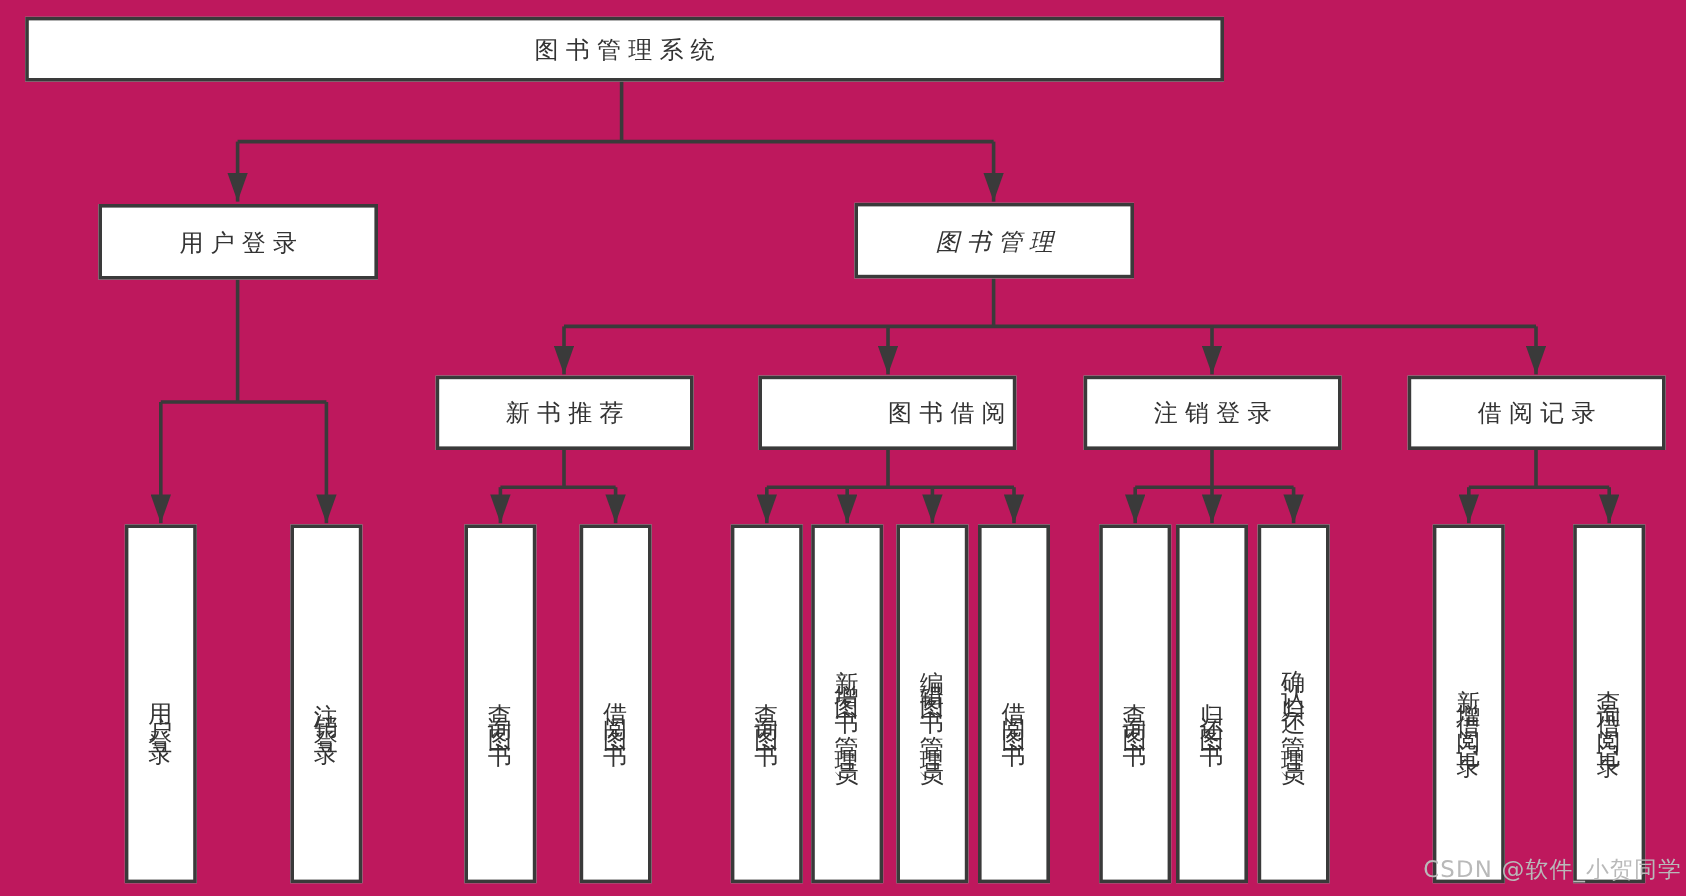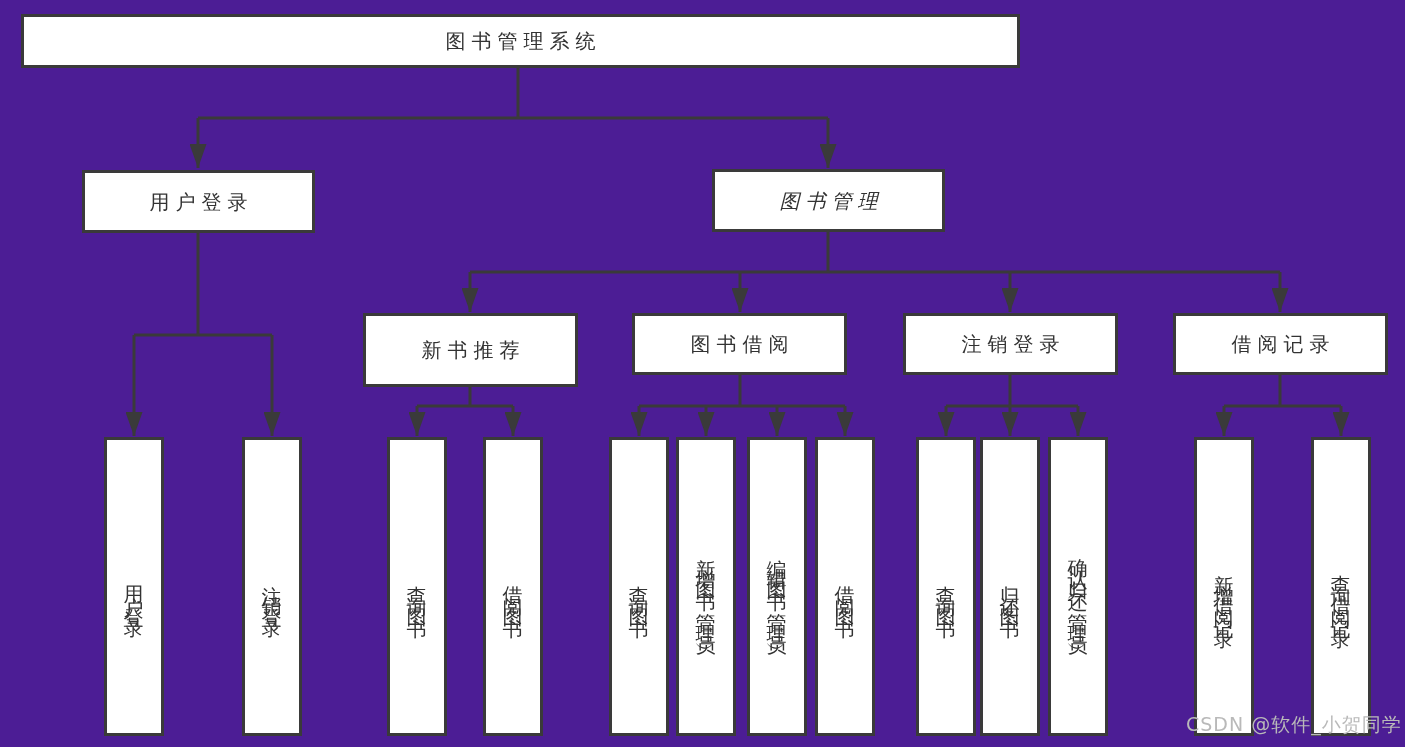--- a/index.html
+++ b/index.html
@@ -8,21 +8,21 @@
     background: #ffffff;
     width: 1405px;
     height: 747px;
     overflow: hidden;
     font-family: "DejaVu Sans", sans-serif;
   }
   #stage {
     position: relative;
     width: 1405px;
     height: 747px;
-    background: #4c1d95;
+    background: #be185d;
   }
   #connectors {
     position: absolute;
     left: 0; top: 0;
     width: 1405px; height: 747px;
     pointer-events: none;
   }
   .hbox {
     position: absolute;
     box-sizing: border-box;
@@ -122,24 +122,24 @@
     <span class="lbl">图书管理系统</span>
   </div>
 
   <div class="hbox" style="left:82px; top:170px; width:233px; height:63px;">
     <span class="lbl">用户登录</span>
   </div>
   <div class="hbox" style="left:712px; top:169px; width:233px; height:63px;font-style:italic;">
     <span class="lbl">图书管理</span>
   </div>
 
-  <div class="hbox" style="left:363px; top:313px; width:215px; height:74px;">
+  <div class="hbox" style="left:363px; top:313px; width:215px; height:62px;">
     <span class="lbl">新书推荐</span>
   </div>
-  <div class="hbox" style="left:632px; top:313px; width:215px; height:62px;">
+  <div class="hbox" style="left:632px; top:313px; width:215px; height:62px;justify-content:flex-end;">
     <span class="lbl">图书借阅</span>
   </div>
   <div class="hbox" style="left:903px; top:313px; width:215px; height:62px;">
     <span class="lbl">注销登录</span>
   </div>
   <div class="hbox" style="left:1173px; top:313px; width:215px; height:62px;">
     <span class="lbl">借阅记录</span>
   </div>
 
   <div class="vbox" style="left:104px; top:437px; width:60px; height:299px;">

